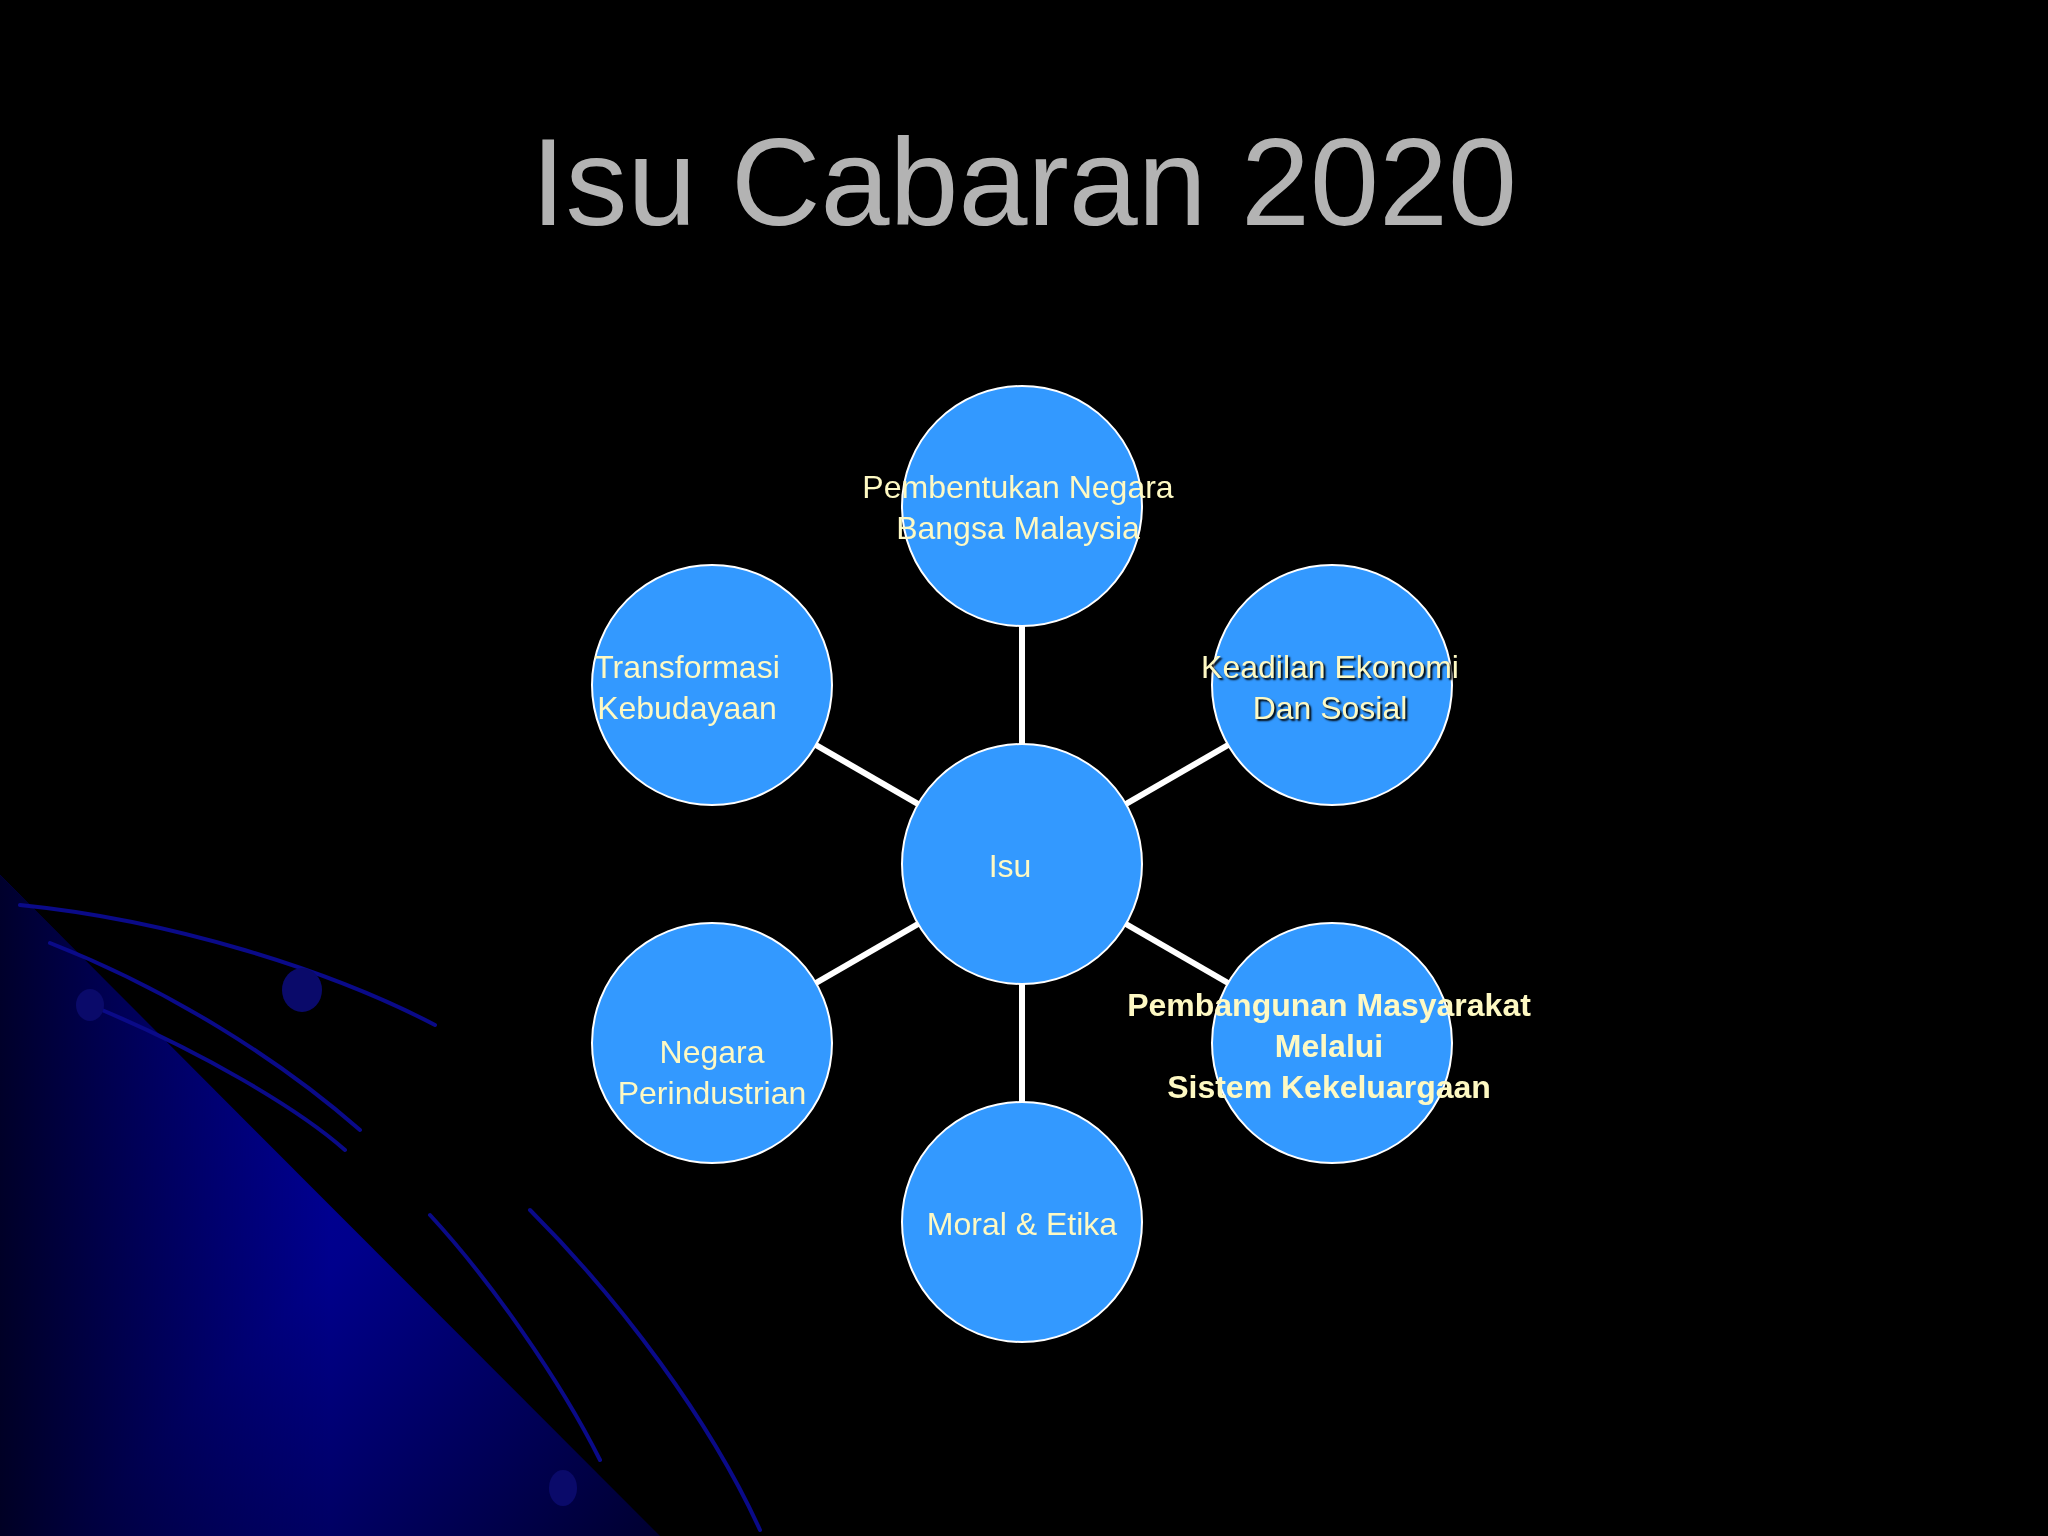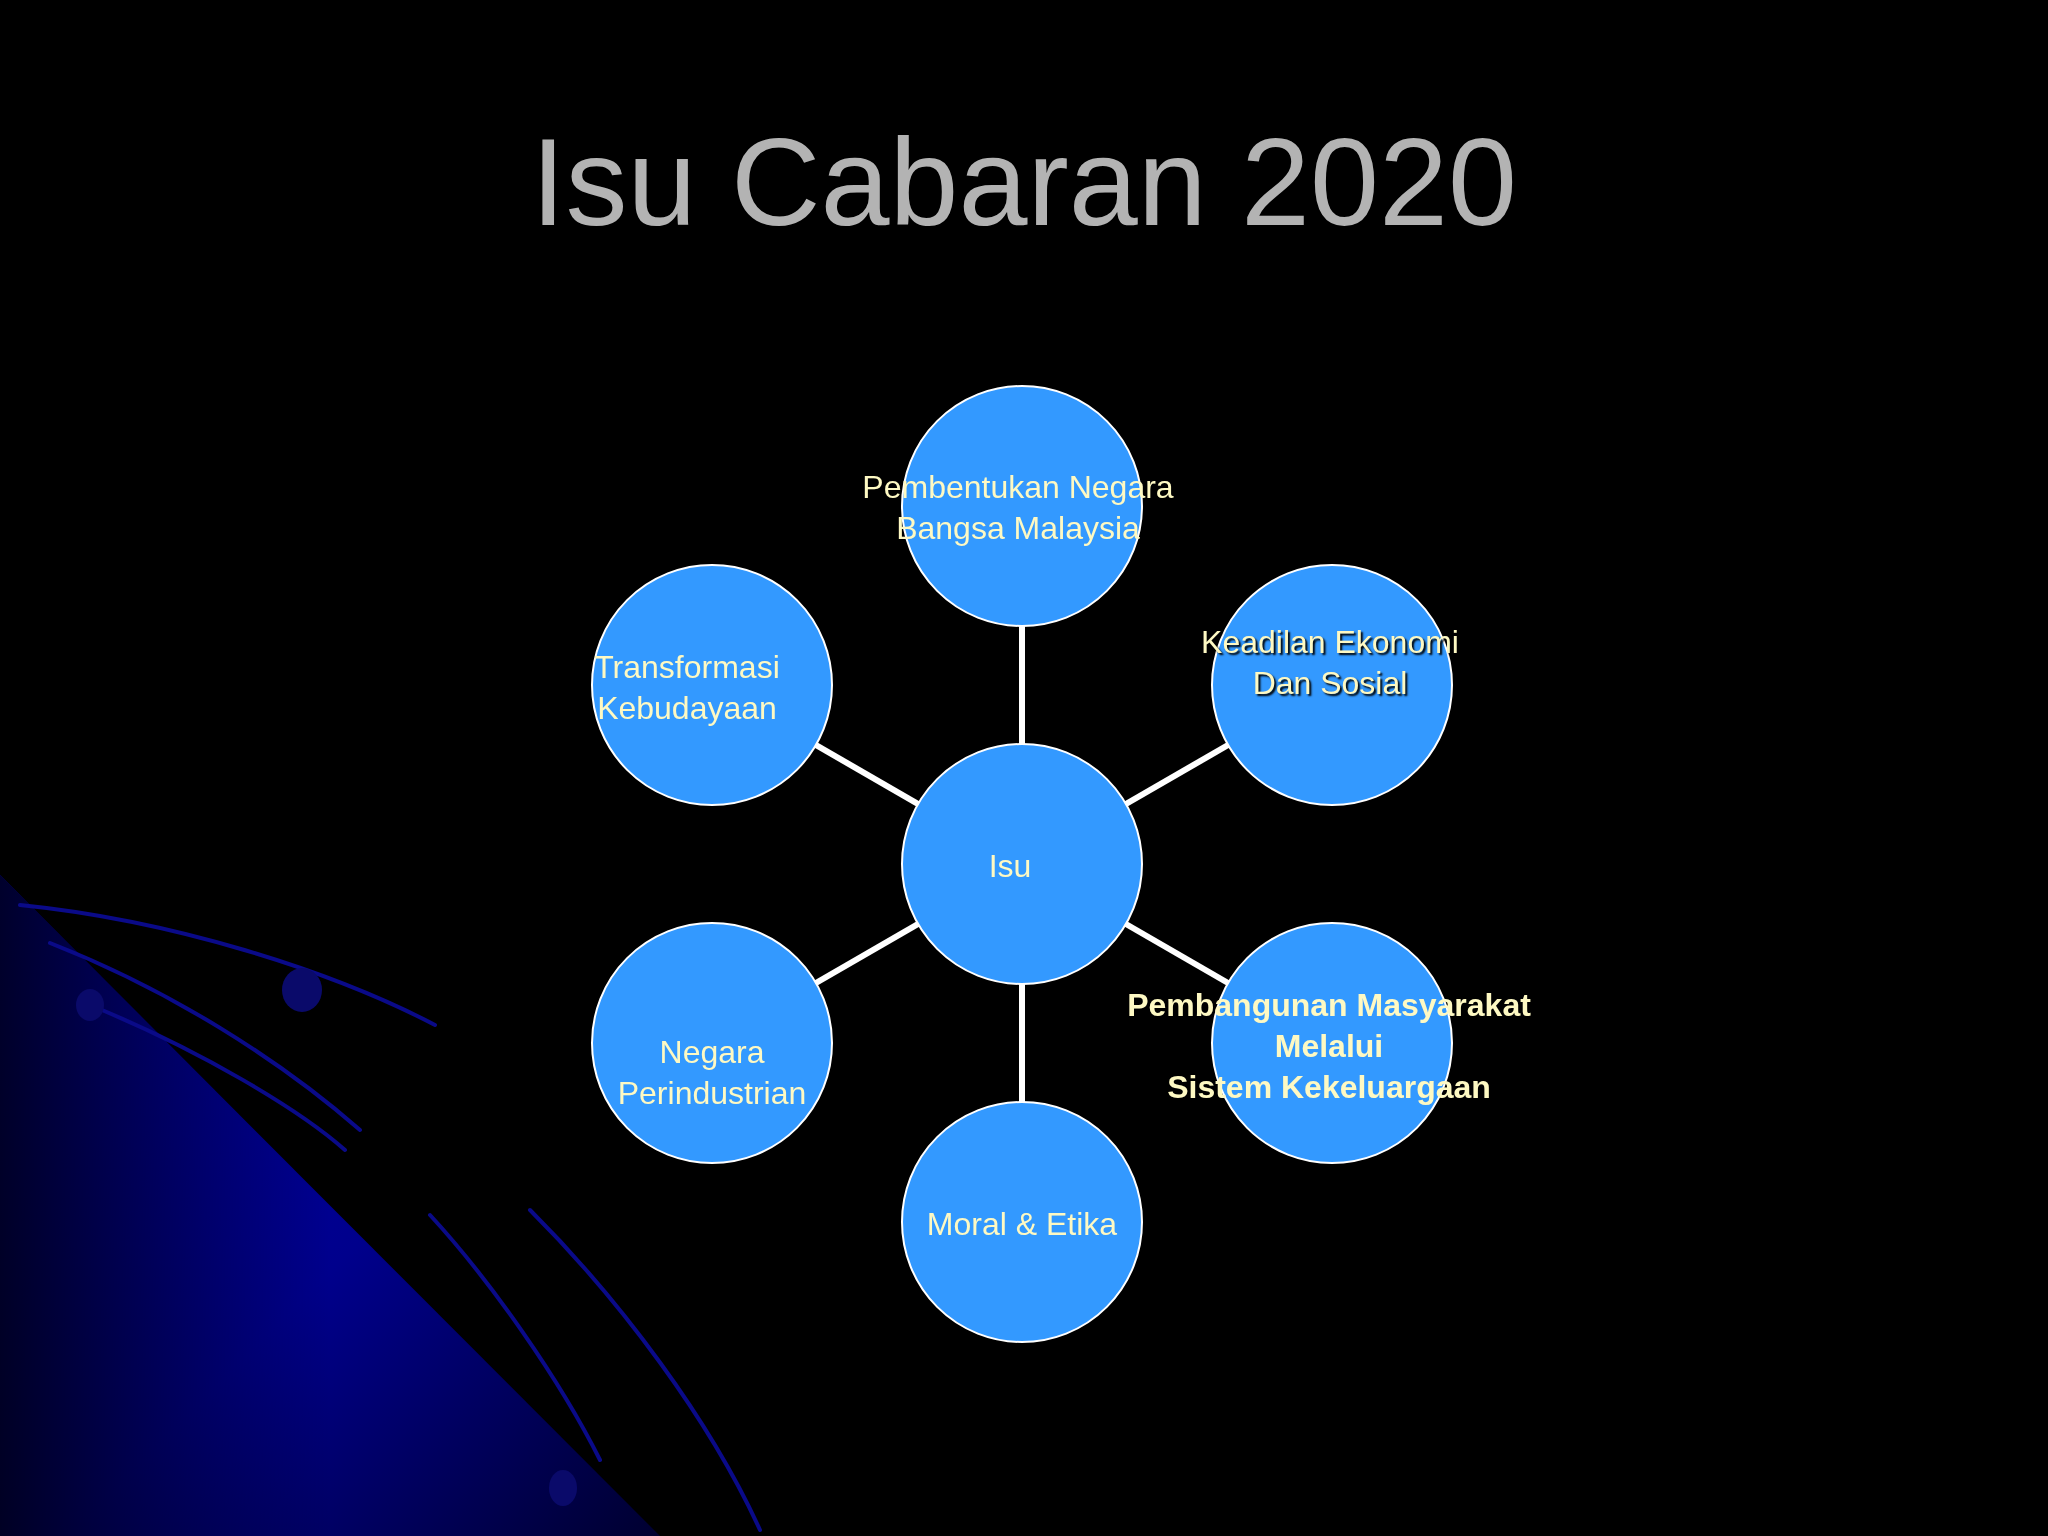--- a/index.html
+++ b/index.html
@@ -4,21 +4,21 @@
 <style>
   html, body { margin:0; padding:0; }
   body { width:2048px; height:1536px; background:#000; overflow:hidden; position:relative;
          font-family:"Liberation Sans", sans-serif; }
   #bg { position:absolute; left:0; top:0; width:2048px; height:1536px; }
   #title { position:absolute; left:0; top:120px; width:2048px; text-align:center;
            font-size:124px; color:#b3b3b3; letter-spacing:0px; line-height:1; }
   #diagram { position:absolute; left:0; top:0; width:2048px; height:1536px; }
   .label { position:absolute; color:#fef9c3; font-size:32px; line-height:41px; text-align:center;
            white-space:pre; transform:translate(-50%,-50%); }
-  .label.shadow { text-shadow:2px 2px 2px #000; }
+  .label.shadow { text-shadow:2px 2px 2px #000;margin-top:25px; }
 </style>
 </head>
 <body>
 
 <svg id="bg" viewBox="0 0 2048 1536" xmlns="http://www.w3.org/2000/svg">
   <defs>
     <linearGradient id="blueGrad" x1="0" y1="0" x2="1" y2="1">
       <stop offset="0" stop-color="#0000b0"></stop>
       <stop offset="0.55" stop-color="#00008c"></stop>
       <stop offset="1" stop-color="#000030"></stop>

